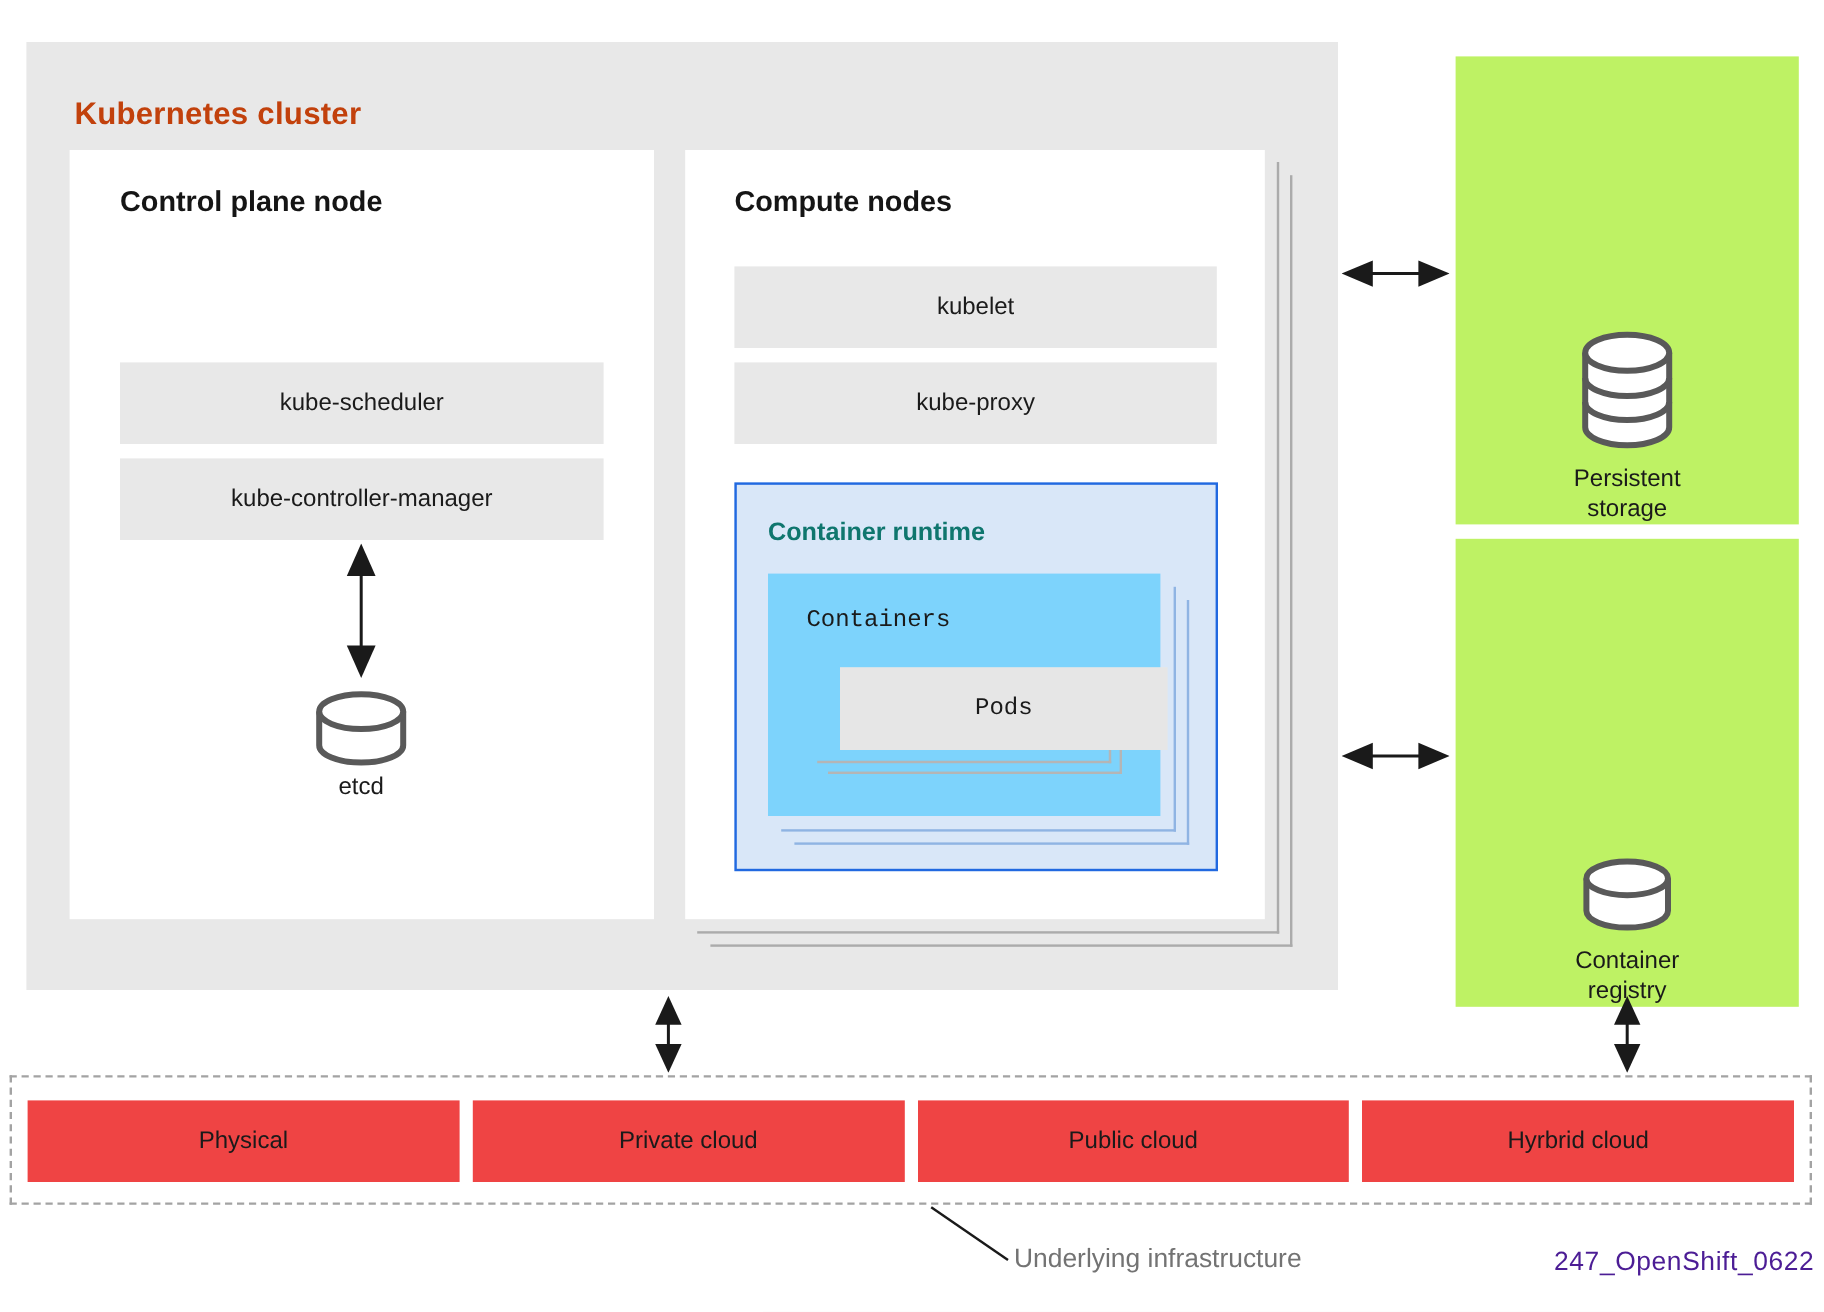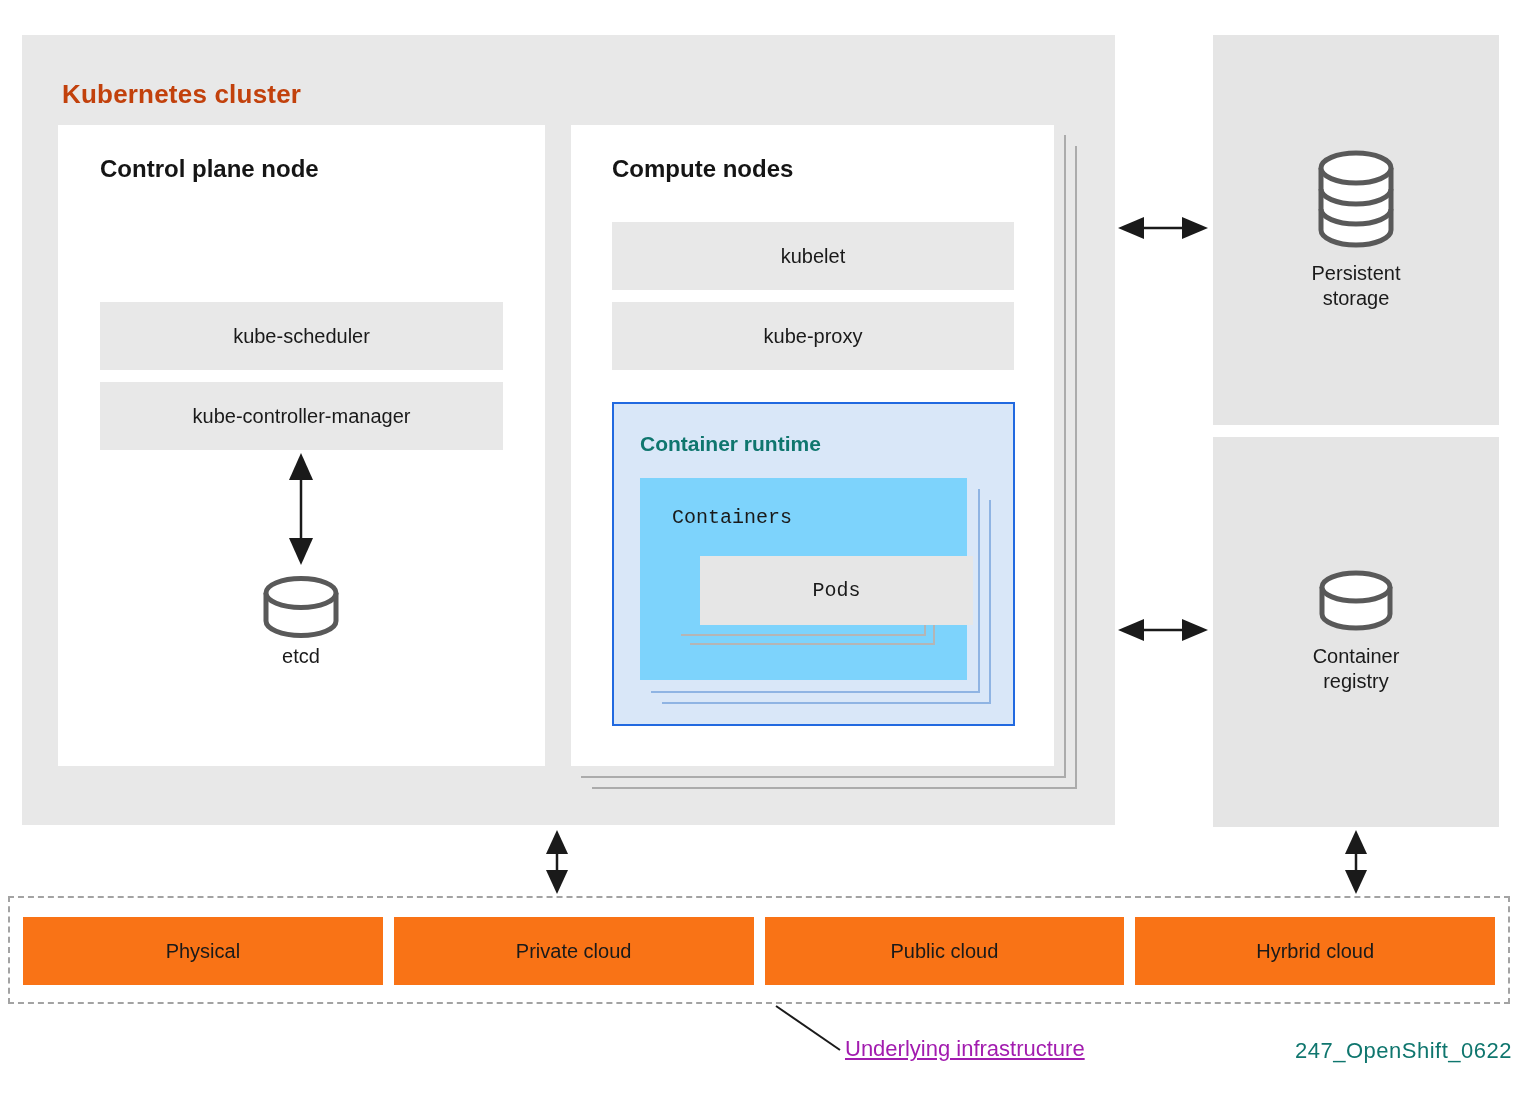--- a/index.html
+++ b/index.html
@@ -23,33 +23,33 @@
   .runtime{position:absolute;left:41px;top:277px;width:403px;height:324px;
            background:#d9e7f8;border:2px solid #2169e0;box-sizing:border-box;}
   .runtime-title{position:absolute;left:26px;top:28px;font-size:21px;font-weight:700;color:#0f766e;}
   .blue-shadow{position:absolute;border-right:2px solid #8fb4e3;border-bottom:2px solid #8fb4e3;}
   .containers{position:absolute;left:26px;top:74px;width:327px;height:202px;background:#7dd3fc;font-family:Liberation Mono, monospace;}
   .containers-label{position:absolute;left:32px;top:28px;font-size:20px;color:#1a1a1a;}
   .gray-shadow{position:absolute;border-right:2px solid #b5b5b5;border-bottom:2px solid #b5b5b5;}
   .pods{position:absolute;left:32px;top:78px;width:273px;height:69px;background:#e6e6e6;
         display:flex;align-items:center;justify-content:center;font-size:20px;margin-left:28px;}
   
-  .sidebox{position:absolute;left:1213px;width:286px;height:390px;background:#e5e5e5;
-           display:flex;flex-direction:column;align-items:center;justify-content:center;}
+  .sidebox{position:absolute;left:1213px;width:286px;height:390px;background:#bef264;
+           display:flex;flex-direction:column;align-items:center;justify-content:flex-end;margin-top:12px;}
   .storage{top:35px}.registry{top:437px}
   .side-label{font-size:20px;line-height:1.25;text-align:center;margin-top:12px;color:#1a1a1a;max-width:150px;}
   
   .etcd-label{position:absolute;left:183px;top:520px;width:120px;text-align:center;font-size:20px;}
   
   .infra{left:8px;top:896px;width:1502px;height:108px;border:2px dashed #a3a3a3;box-sizing:border-box;
          display:flex;gap:11px;padding:19px 13px 0 13px;}
-  .infra-item{flex:1;height:68px;background:#f97316;display:flex;align-items:center;justify-content:center;
+  .infra-item{flex:1;height:68px;background:#ef4444;display:flex;align-items:center;justify-content:center;
               font-size:20px;color:#1a1a1a;}
-  .caption{left:845px;top:1036px;font-size:22px;color:#a21caf;text-decoration:underline;}
-  .watermark{right:8px;top:1038px;font-size:22px;color:#0f766e;letter-spacing:.5px;}
+  .caption{left:845px;top:1036px;font-size:22px;color:#737373;}
+  .watermark{right:8px;top:1038px;font-size:22px;color:#4c1d95;letter-spacing:.5px;}
   svg{display:block;}
 </style>
 </head>
 <body>
 
 <div id="canvas">
 
   <div class="abs cluster">
     <div class="abs cluster-title">Kubernetes cluster</div>
 

